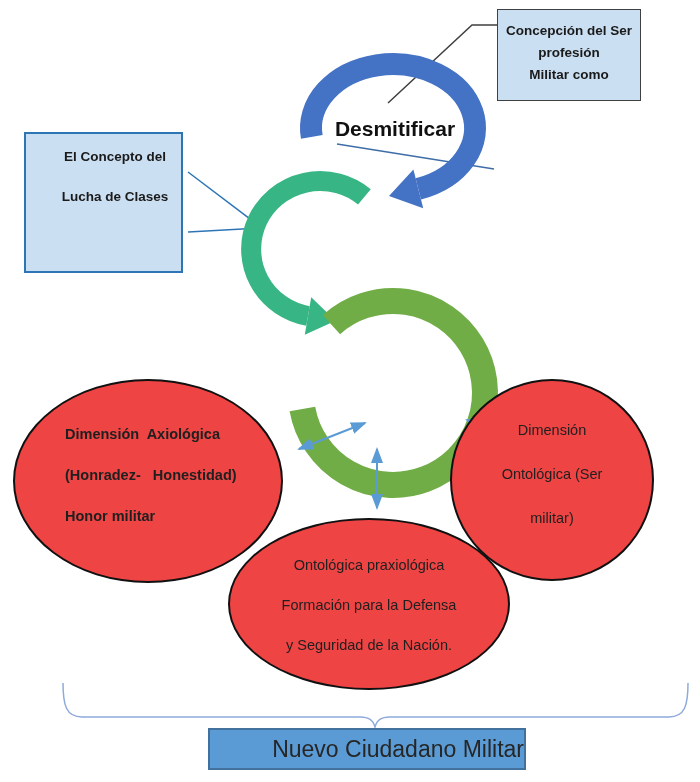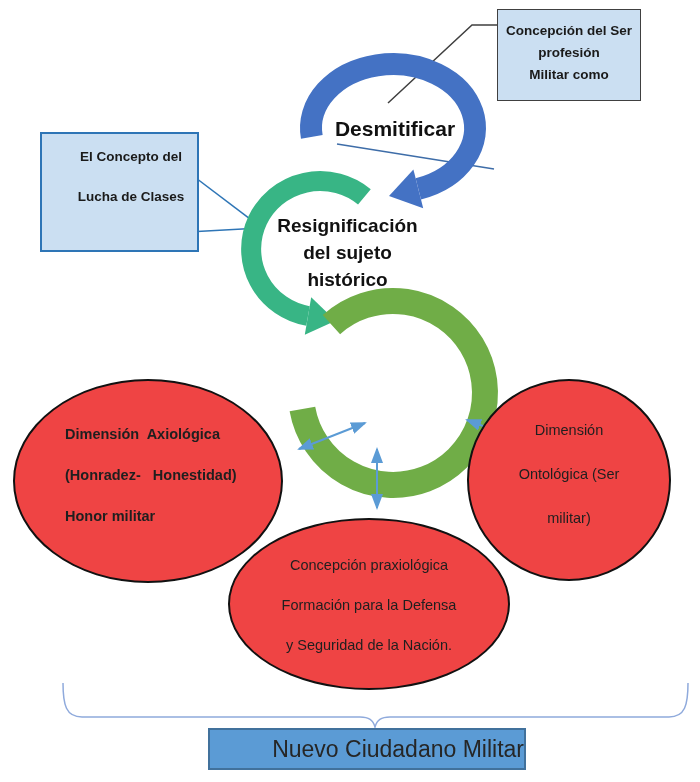--- a/index.html
+++ b/index.html
@@ -63,52 +63,47 @@
     <path d="M 63 683 C 63 705, 66 717, 82 717 L 360 717 C 369 717, 373 720, 375 727
              C 377 720, 381 717, 390 717 L 669 717 C 685 717, 688 705, 688 683" fill="none" stroke="#8faadc" stroke-width="1.5"></path>
   </svg>
 
   <div class="abs callout callout-top" style="left:497px;top:9px;width:144px;height:92px;padding-top:10px;line-height:22px;">
     <div class="line">Concepción del Ser</div>
     <div class="line">profesión</div>
     <div class="line">Militar como</div>
   </div>
 
-  <div class="abs callout" style="left:40px;top:132px;width:159px;height:120px;padding-top:3px;line-height:40px;padding-left:23px;">
+  <div class="abs callout" style="left:24px;top:132px;width:159px;height:141px;padding-top:3px;line-height:40px;padding-left:23px;">
     <div class="line">El Concepto del</div>
     <div class="line">Lucha de Clases</div>
   </div>
 
 
   <div class="abs cycle-label" style="left:300px;top:105px;width:190px;font-size:21px;margin-top:12px;">Desmitificar</div>
 
-  <div class="abs cycle-label" style="left:265px;top:212px;width:165px;font-size:19px;line-height:27px;">
-    <div class="line">Resignificación</div>
-    <div class="line">del sujeto</div>
-    <div class="line">histórico</div>
-  </div>
 
 
   <div class="abs dim-ellipse" style="left:13px;top:379px;width:270px;height:204px;font-weight:bold;
               padding:33px 10px 0 50px;line-height:41px;text-align:left;">
     <div class="line">Dimensión  Axiológica</div>
     <div class="line">(Honradez-   Honestidad)</div>
     <div class="line">Honor militar</div>
   </div>
 
-  <div class="abs dim-ellipse" style="left:467px;top:379px;width:204px;height:202px;
+  <div class="abs dim-ellipse" style="left:450px;top:379px;width:204px;height:202px;
               padding-top:27px;line-height:44px;text-align:center;">
     <div class="line">Dimensión</div>
     <div class="line">Ontológica (Ser</div>
     <div class="line">militar)</div>
   </div>
 
   <div class="abs dim-ellipse" style="left:228px;top:518px;width:282px;height:172px;
               padding-top:25px;line-height:40px;text-align:center;">
-    <div class="line">Concepción praxiológica</div>
+    <div class="line">Ontológica praxiológica</div>
     <div class="line">Formación para la Defensa</div>
     <div class="line">y Seguridad de la Nación.</div>
   </div>
 
   <div class="abs footer-box" style="left:208px;top:728px;width:318px;height:42px;">
     <span>Nuevo Ciudadano Militar</span>
   </div>
 
 </div>
 

